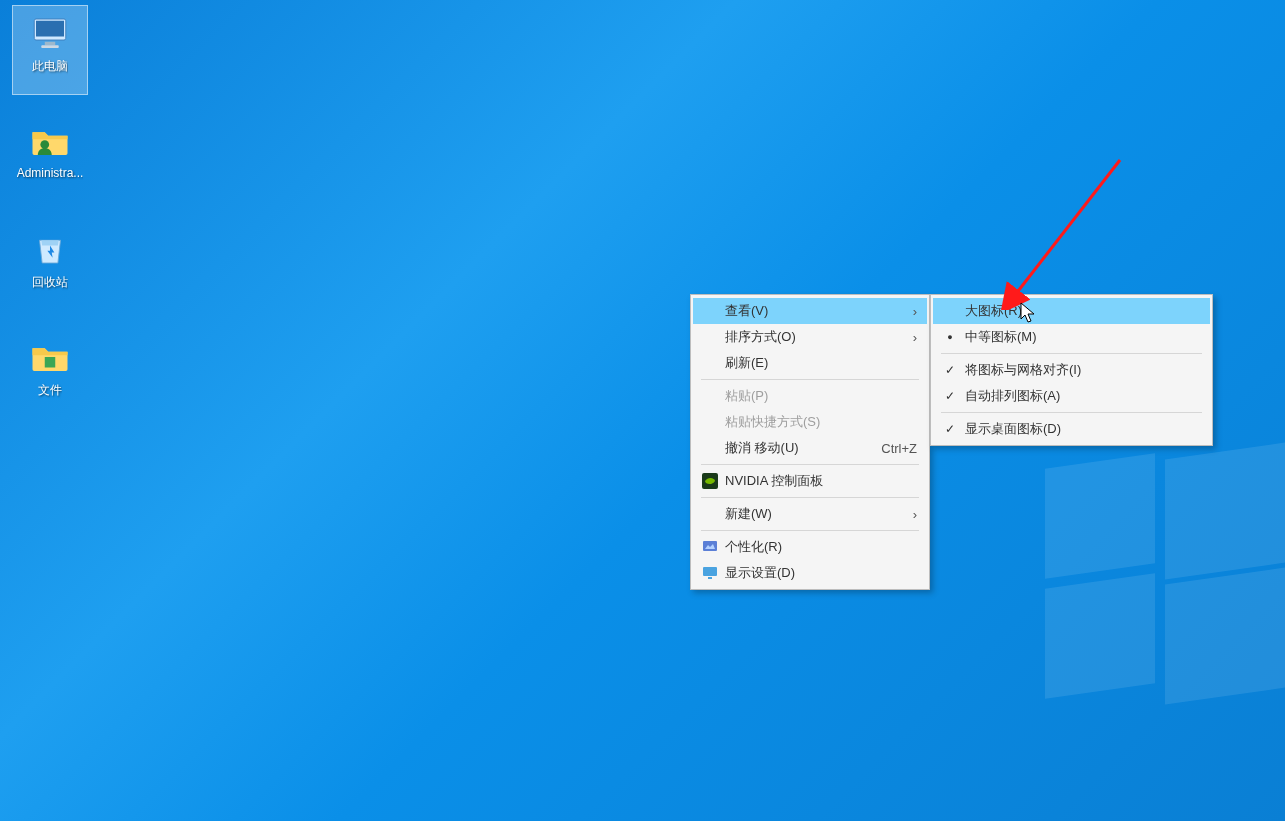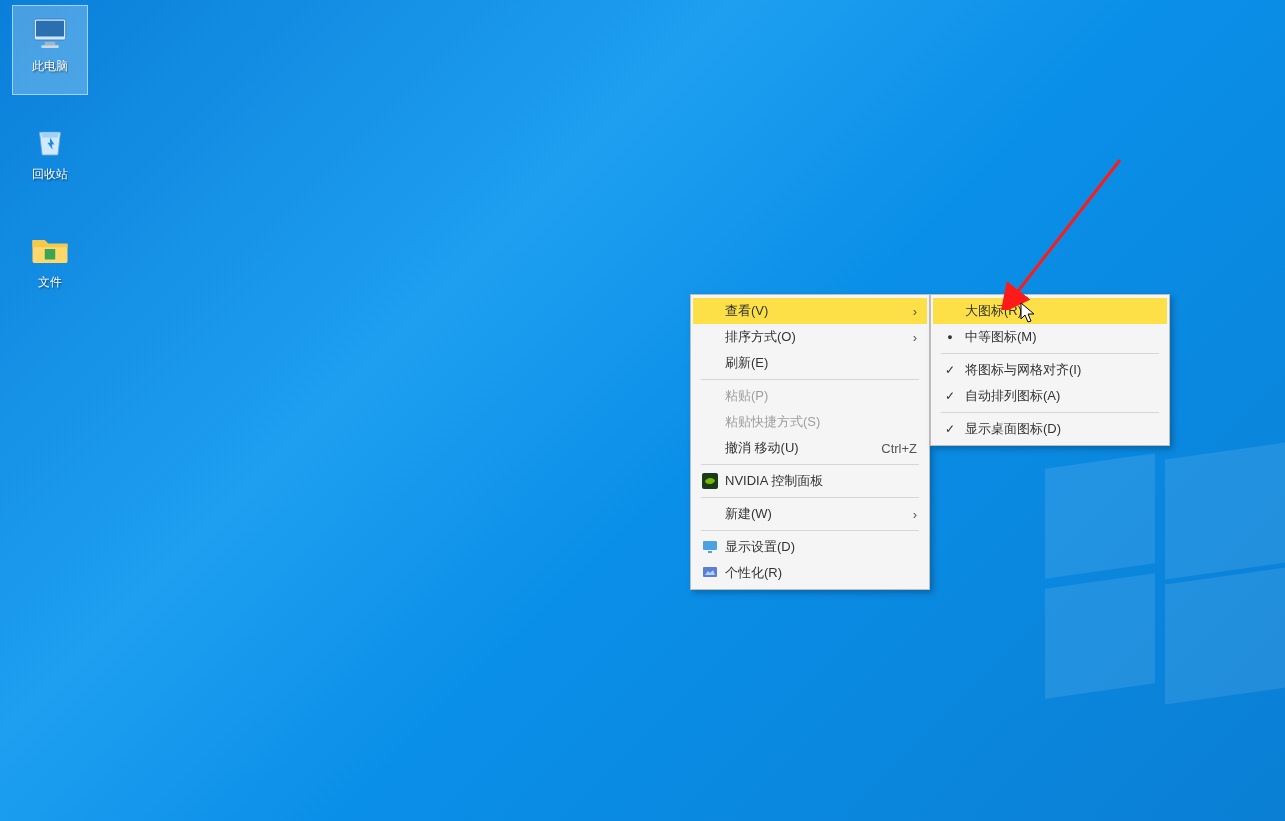--- a/index.html
+++ b/index.html
@@ -80,21 +80,21 @@
   }
   .context-menu .row {
     display: flex;
     align-items: center;
     height: 26px;
     padding: 0 10px 0 6px;
     cursor: default;
     position: relative;
   }
   .context-menu .row.hover {
-    background: #fde047;
+    background: #7dd3fc;
   }
   .context-menu .row.disabled {
     color: #9e9e9e;
   }
   .context-menu .iconcell {
     width: 22px;
     display: flex;
     align-items: center;
     justify-content: center;
     flex-shrink: 0;
@@ -111,21 +111,21 @@
     width: 12px;
     text-align: right;
     color: #555;
   }
   .context-menu hr {
     border: none;
     border-top: 1px solid #d6d6d6;
     margin: 3px 8px;
   }
   .cm-main { left: 690px; top: 294px; width: 240px; }
-  .cm-sub  { left: 930px; top: 294px; width: 240px; }
+  .cm-sub  { left: 930px; top: 294px; width: 283px; }
 
   .check::before { content: "✓"; font-size: 12px; }
   .dot::before { content: "●"; font-size: 9px; }
 
   
   .anno-arrow {
     position: absolute;
     left: 1000px;
     top: 150px;
     pointer-events: none;
@@ -156,20 +156,31 @@
       <svg width="42" height="42" viewBox="0 0 48 48">
         <rect x="6" y="8" width="36" height="24" rx="2" fill="#cfe8ff" stroke="#3a7ab8" stroke-width="1"></rect>
         <rect x="8" y="10" width="32" height="18" fill="#2a6fb0"></rect>
         <rect x="18" y="34" width="12" height="4" fill="#9db8cc"></rect>
         <rect x="14" y="38" width="20" height="3" rx="1" fill="#cfd9e2"></rect>
       </svg>
     </span>
     <span class="label">此电脑</span>
   </div>
 
+  <div class="dicon">
+    <span class="glyph">
+      <svg width="42" height="42" viewBox="0 0 48 48">
+        <path d="M4 14h14l4 4h22v20a2 2 0 0 1-2 2H6a2 2 0 0 1-2-2z" fill="#ffd86b"></path>
+        <path d="M4 14h14l4 4h22v4H4z" fill="#f7c94b"></path>
+        <circle cx="18" cy="28" r="5" fill="#2a8a3a"></circle>
+        <path d="M10 40c0-5 4-8 8-8s8 3 8 8z" fill="#2a8a3a"></path>
+      </svg>
+    </span>
+    <span class="label">Administra...</span>
+  </div>
 
   <div class="dicon">
     <span class="glyph">
       <svg width="42" height="42" viewBox="0 0 48 48">
         <path d="M12 14h24l-3 26H15z" fill="#cfeaff" stroke="#6aa8d8"></path>
         <path d="M14 14h20l-1 6H15z" fill="#9fd2f5"></path>
         <path d="M24 20l5 8-3 0 1 6-6-8 3 0z" fill="#1e88e5"></path>
       </svg>
     </span>
     <span class="label">回收站</span>
@@ -231,34 +242,34 @@
   <hr>
   <div class="row">
     <span class="iconcell"></span>
     <span class="textcell">新建(W)</span>
     <span class="arrow">›</span>
   </div>
   <hr>
   <div class="row">
     <span class="iconcell">
       <svg width="16" height="16" viewBox="0 0 16 16">
+          <rect x="1" y="2" width="14" height="10" rx="1" fill="#5b7fd6"></rect>
+          <path d="M3 10l3-4 2 2 3-3 2 5z" fill="#b3d1ff"></path>
+        </svg>
+    </span>
+    <span class="textcell">个性化(R)</span>
+  </div>
+  <div class="row">
+    <span class="iconcell">
+      <svg width="16" height="16" viewBox="0 0 16 16">
           <rect x="1" y="2" width="14" height="9" rx="1" fill="#4aa3e0"></rect>
           <rect x="6" y="12" width="4" height="2" fill="#4aa3e0"></rect>
         </svg>
     </span>
     <span class="textcell">显示设置(D)</span>
-  </div>
-  <div class="row">
-    <span class="iconcell">
-      <svg width="16" height="16" viewBox="0 0 16 16">
-          <rect x="1" y="2" width="14" height="10" rx="1" fill="#5b7fd6"></rect>
-          <path d="M3 10l3-4 2 2 3-3 2 5z" fill="#b3d1ff"></path>
-        </svg>
-    </span>
-    <span class="textcell">个性化(R)</span>
   </div>
 </div>
 
 <div class="context-menu cm-sub">
   <div class="row hover">
     <span class="iconcell"></span>
     <span class="textcell">大图标(R)</span>
   </div>
   <div class="row">
     <span class="iconcell dot"></span>

